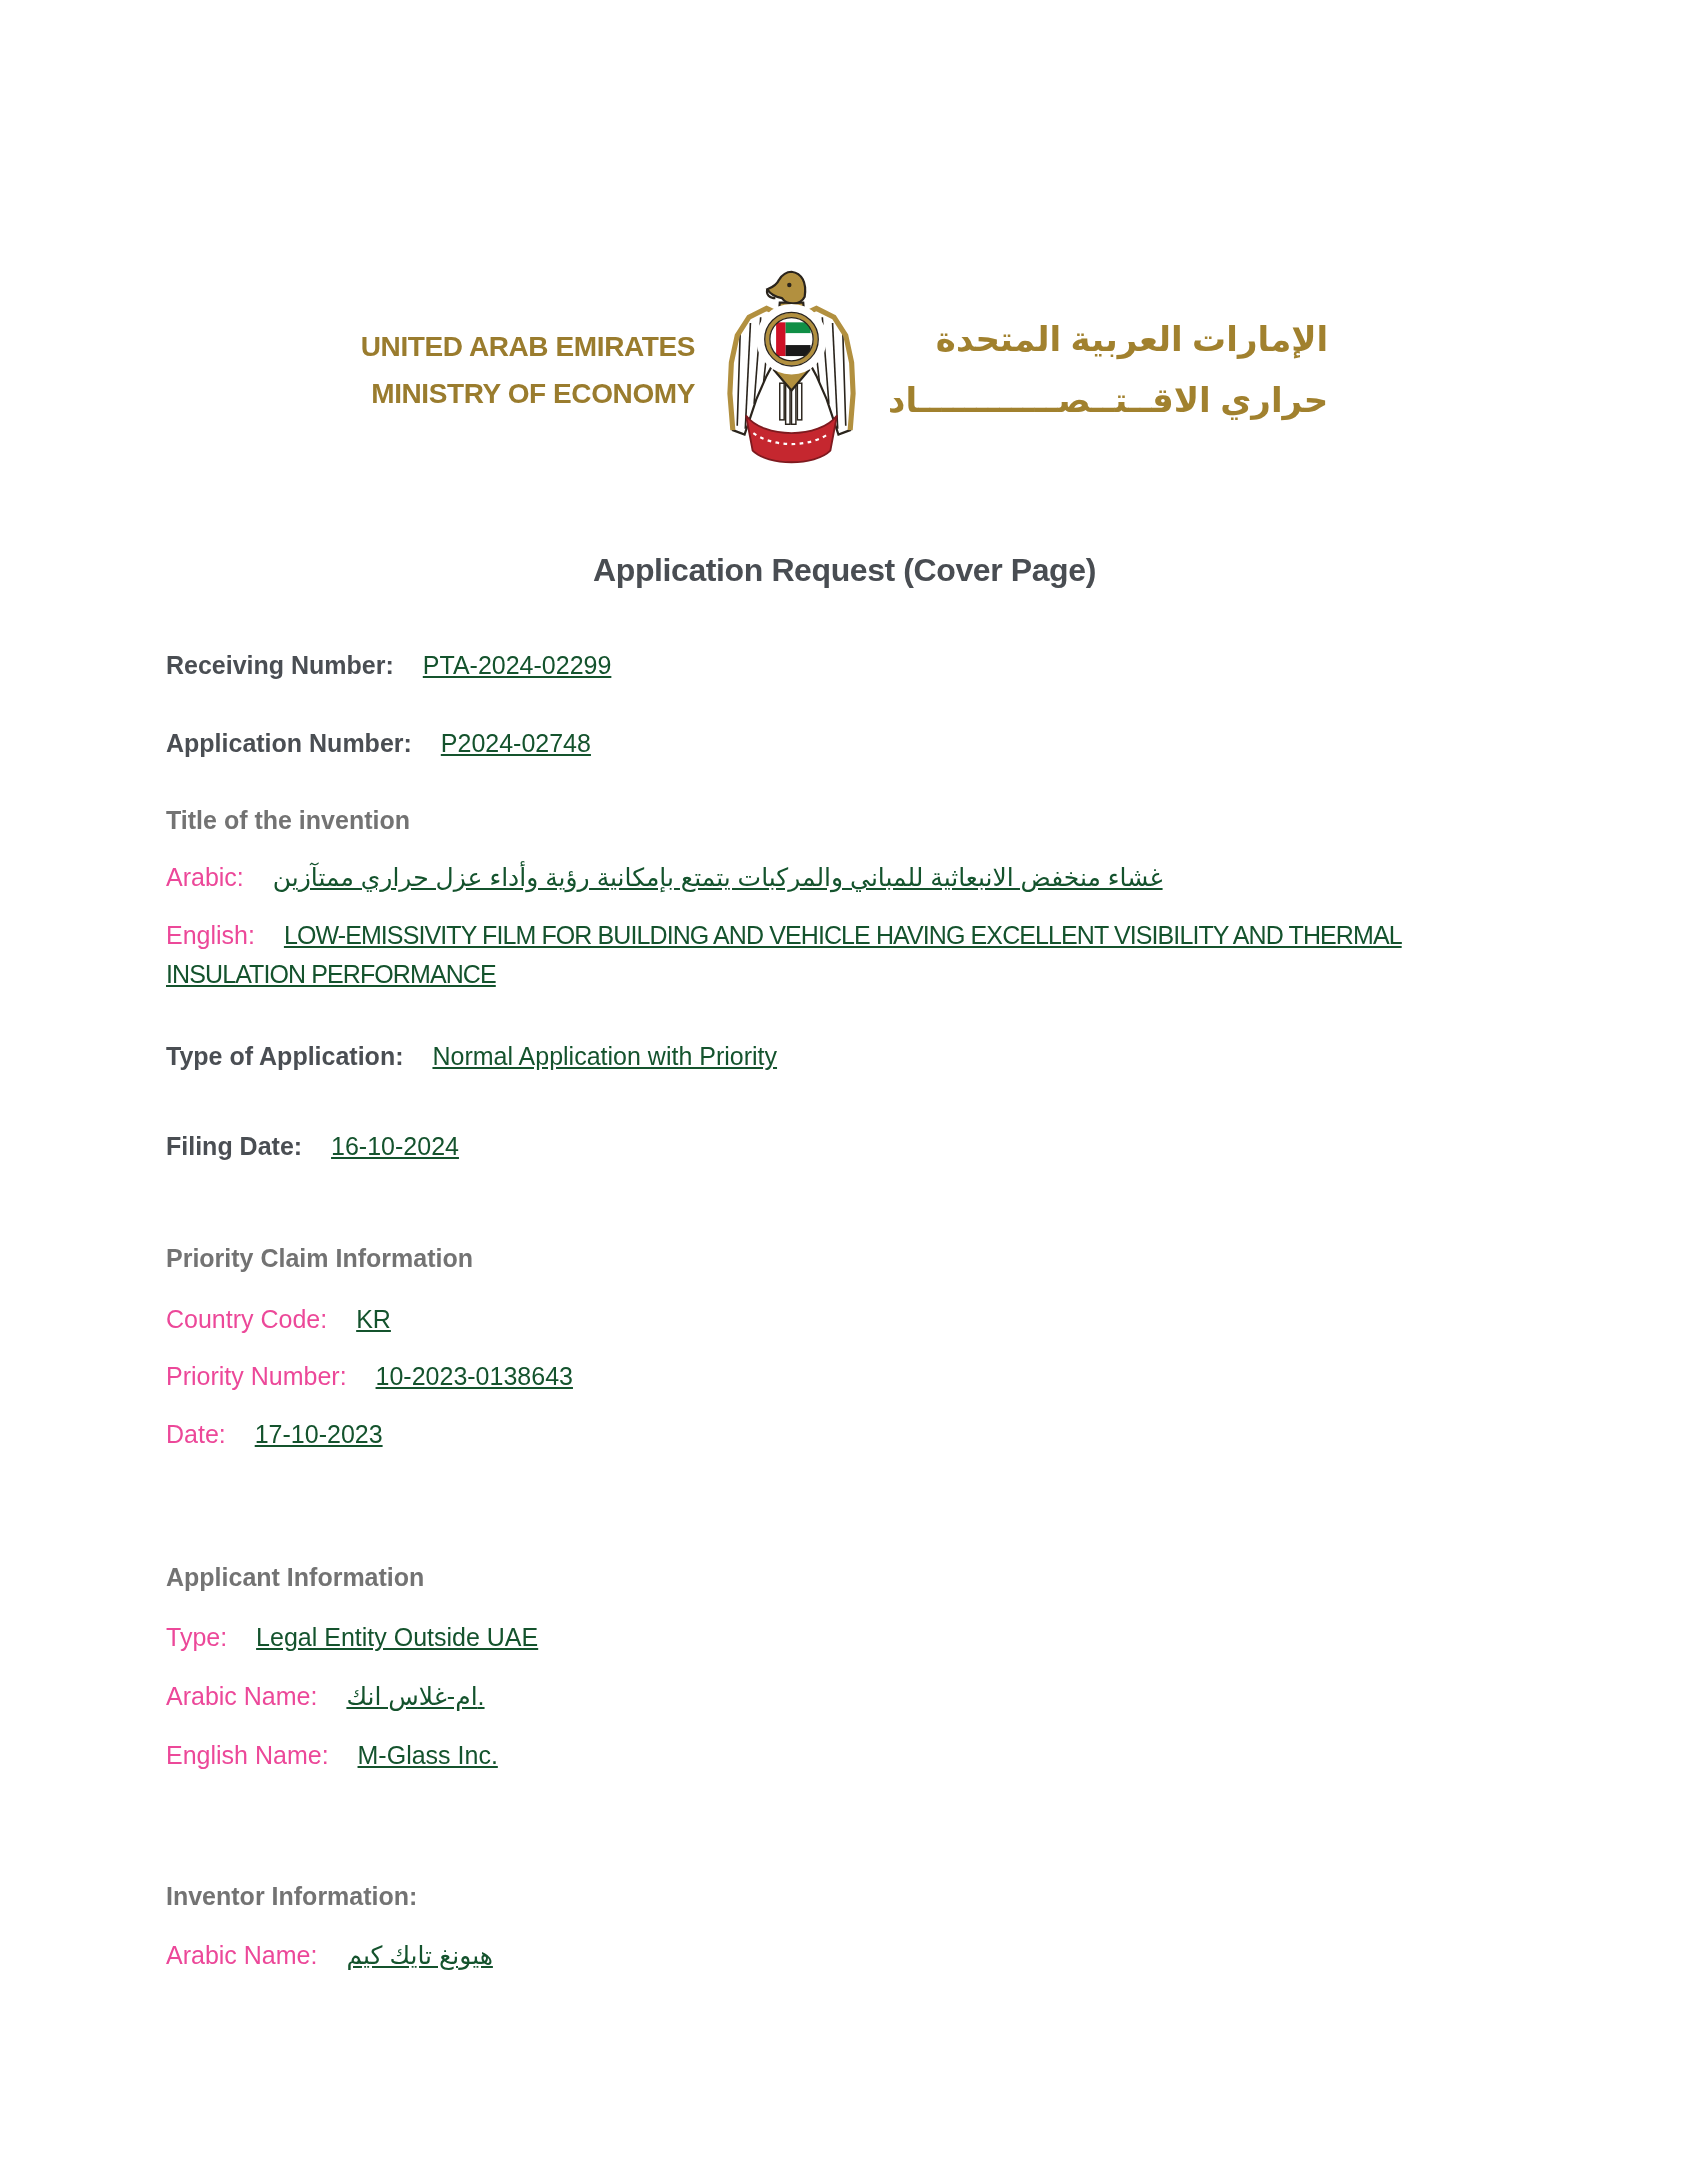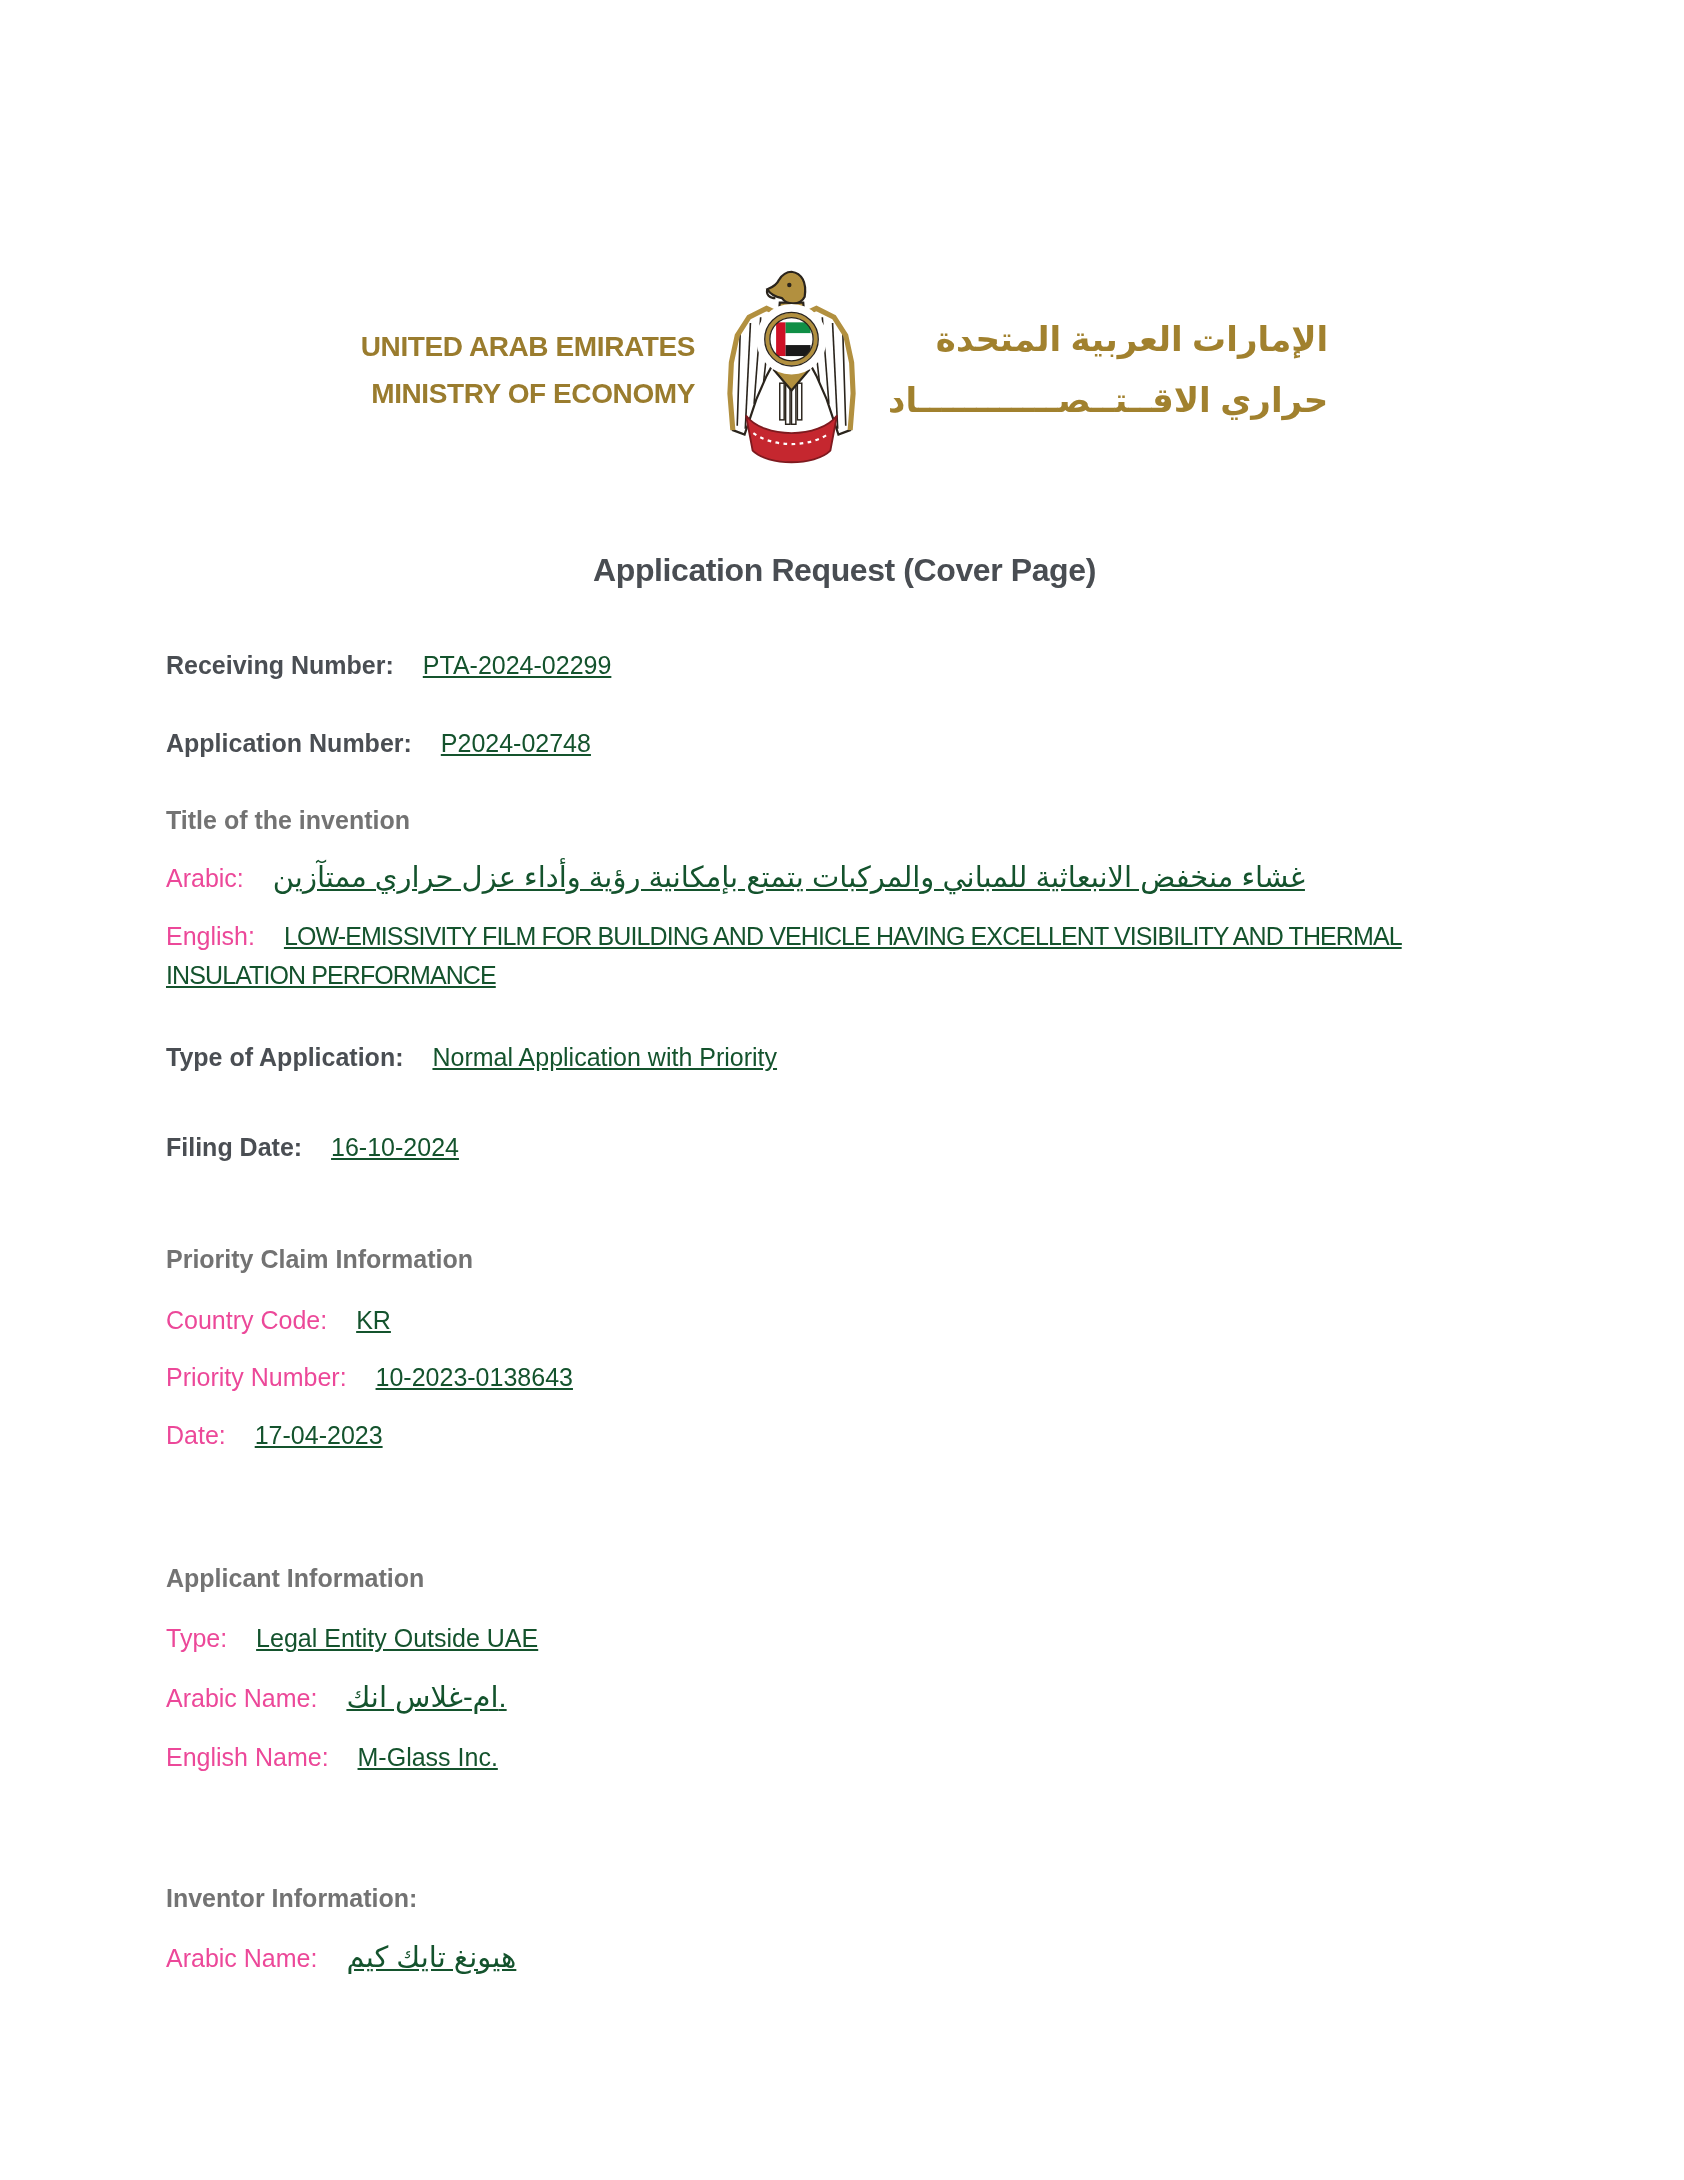--- a/index.html
+++ b/index.html
@@ -45,21 +45,21 @@
     color:#494d52;
   }
 
   
   p { margin:0; }
   .row  { font-size:25px; line-height:37px; color:#60646a; }
   .lbl  { color:#ec4899; }
   .lbl.b{ font-weight:bold; color:#4a4e53; }
   .val  { margin-left:22px; color:#14532d;text-decoration:underline; }
   .heading { font-size:25px; line-height:37px; font-weight:bold; color:#737373; }
-  .ar   { font-size:29px; }
+  .ar   { font-size:25px; }
   .tight{ letter-spacing:-0.9px; }
   .row.tall { line-height:43px; }
   .row.wrap { line-height:39px; }
 
   .m-recv          { margin-top:55px; }
   .m-app           { margin-top:41px; }
   .m-inv-head      { margin-top:40px; }
   .m-arabic        { margin-top:17px; }
   .m-english       { margin-top:17px; }
   .m-type          { margin-top:44px; }
@@ -193,21 +193,21 @@
       <span class="val">KR</span>
     </p>
 
     <p class="row m-prinum">
       <span class="lbl">Priority Number:</span>
       <span class="val">10-2023-0138643</span>
     </p>
 
     <p class="row m-pridate">
       <span class="lbl">Date:</span>
-      <span class="val">17-04-2023</span>
+      <span class="val">17-10-2023</span>
     </p>
 
     <p class="heading m-applicant-head">Applicant Information</p>
 
     <p class="row m-app-type">
       <span class="lbl">Type:</span>
       <span class="val">Legal Entity Outside UAE</span>
     </p>
 
     <p class="row m-app-ar">

